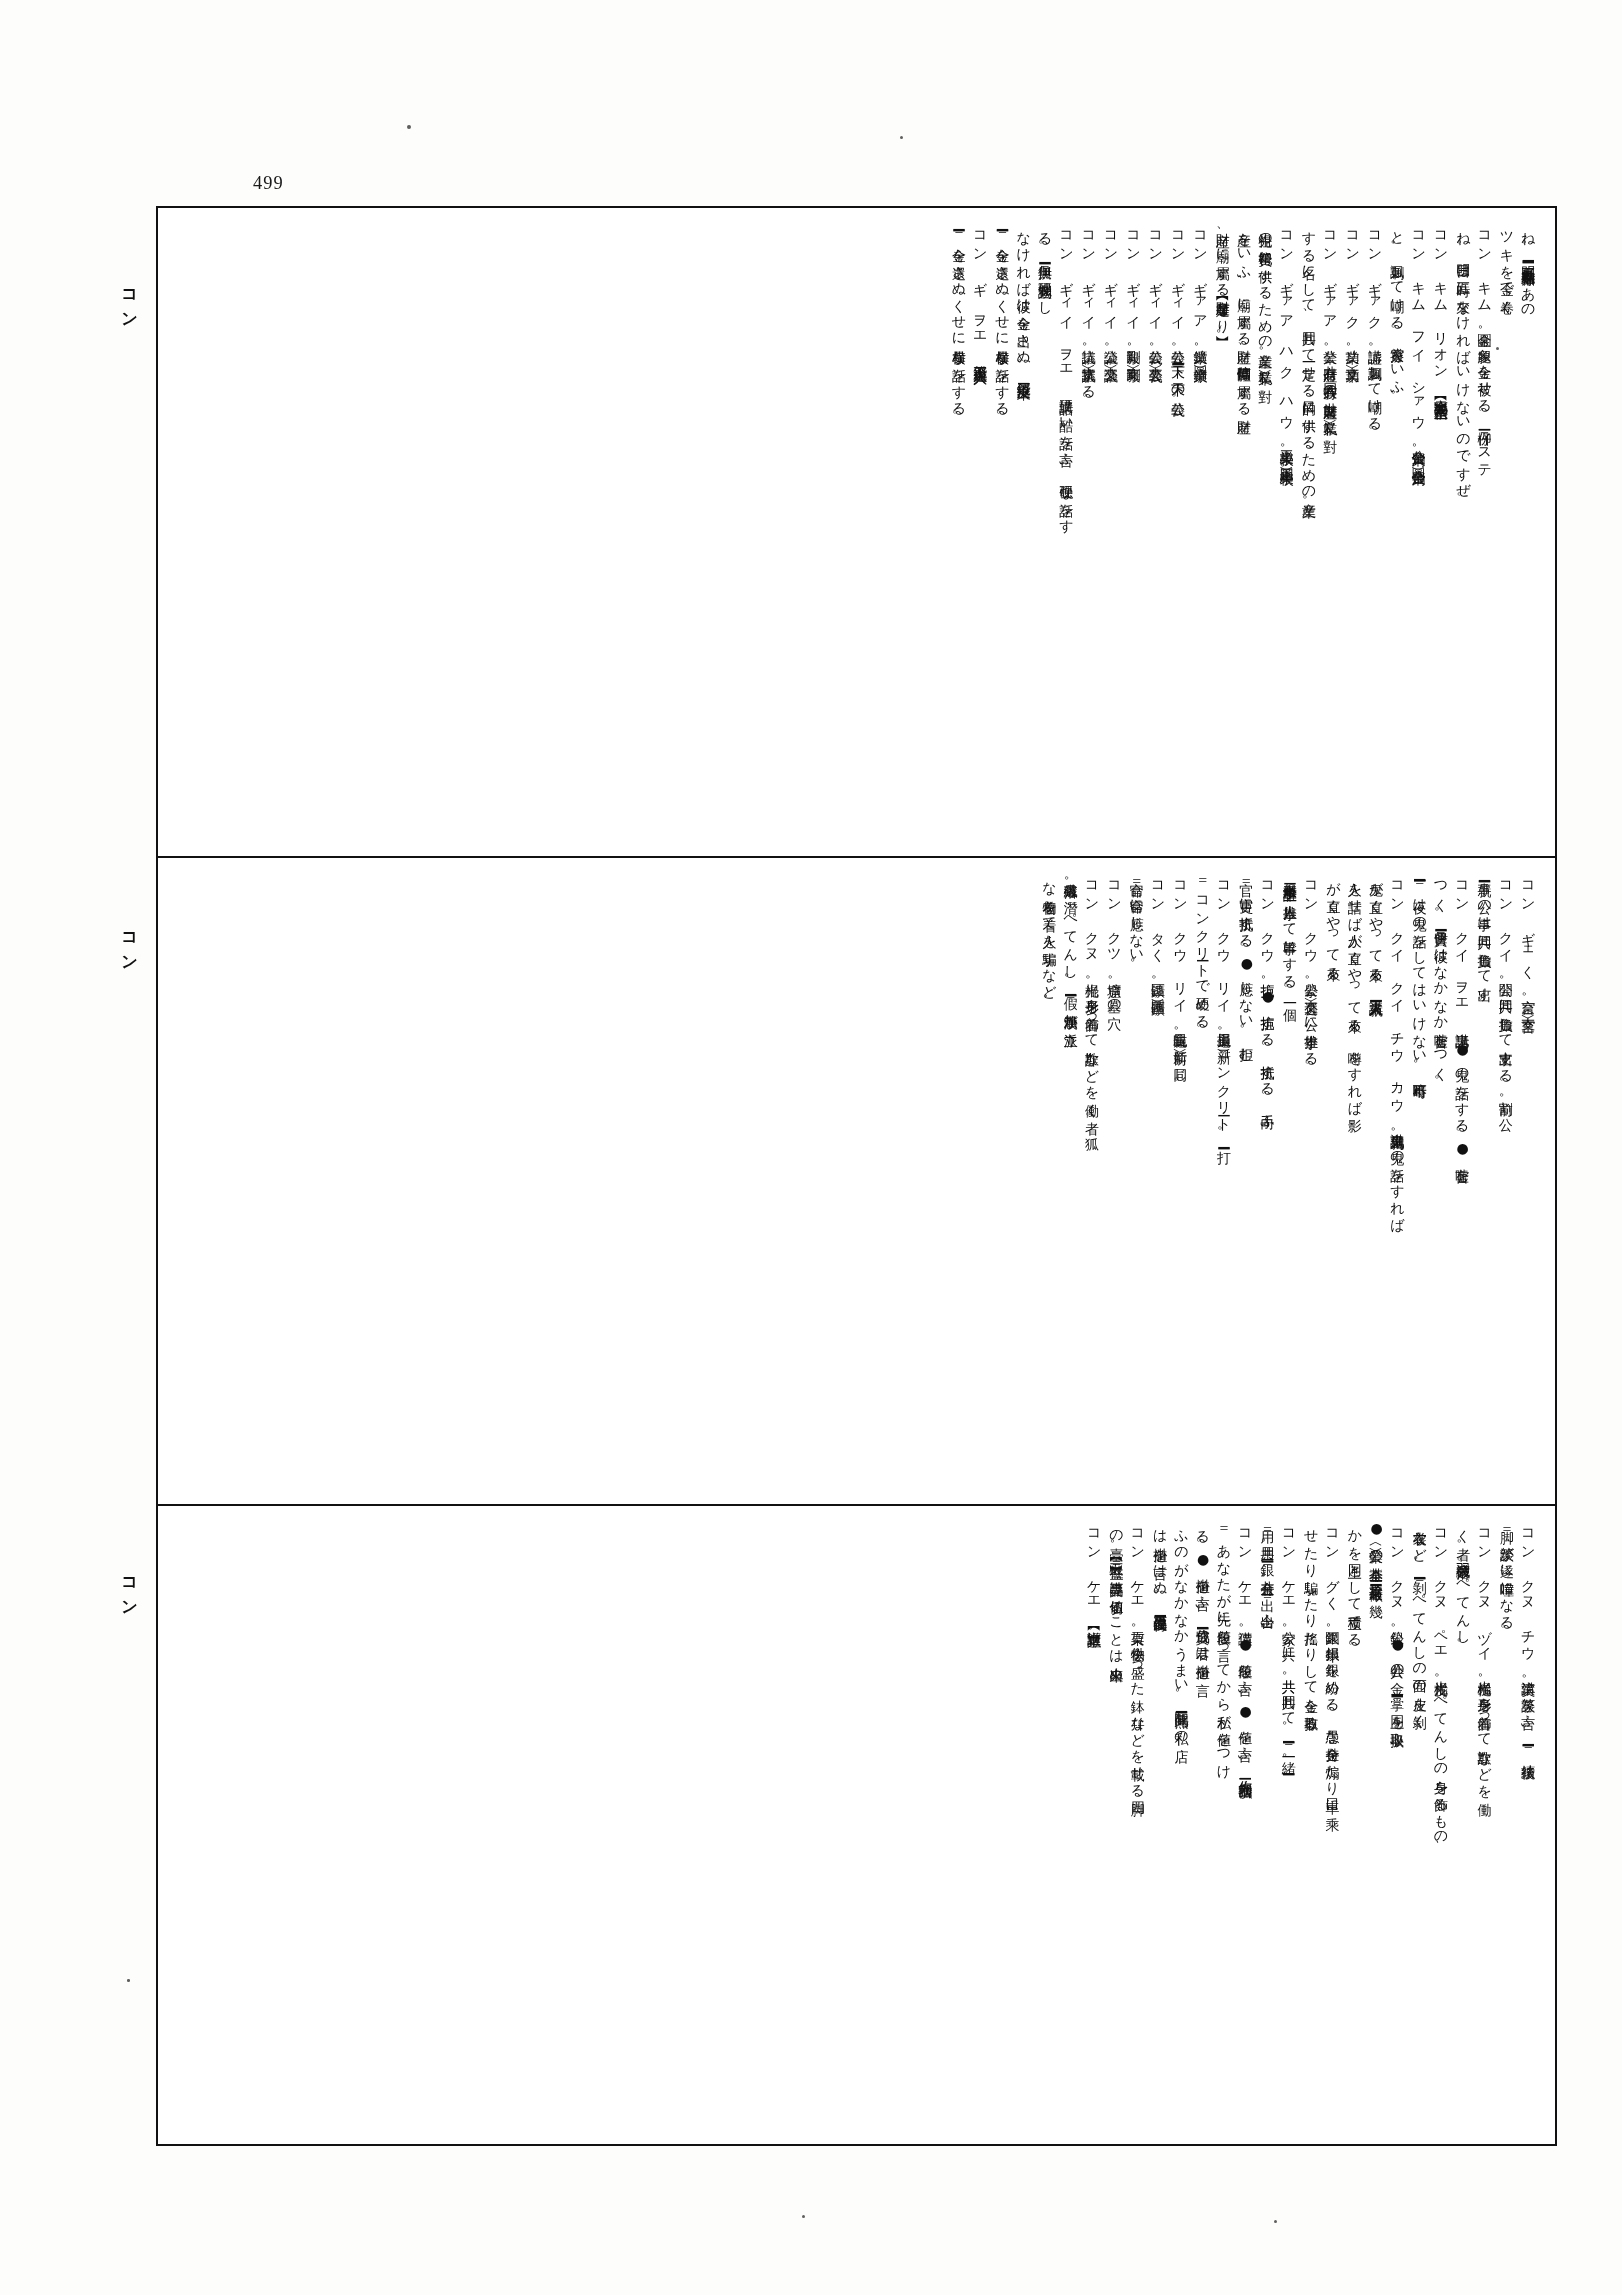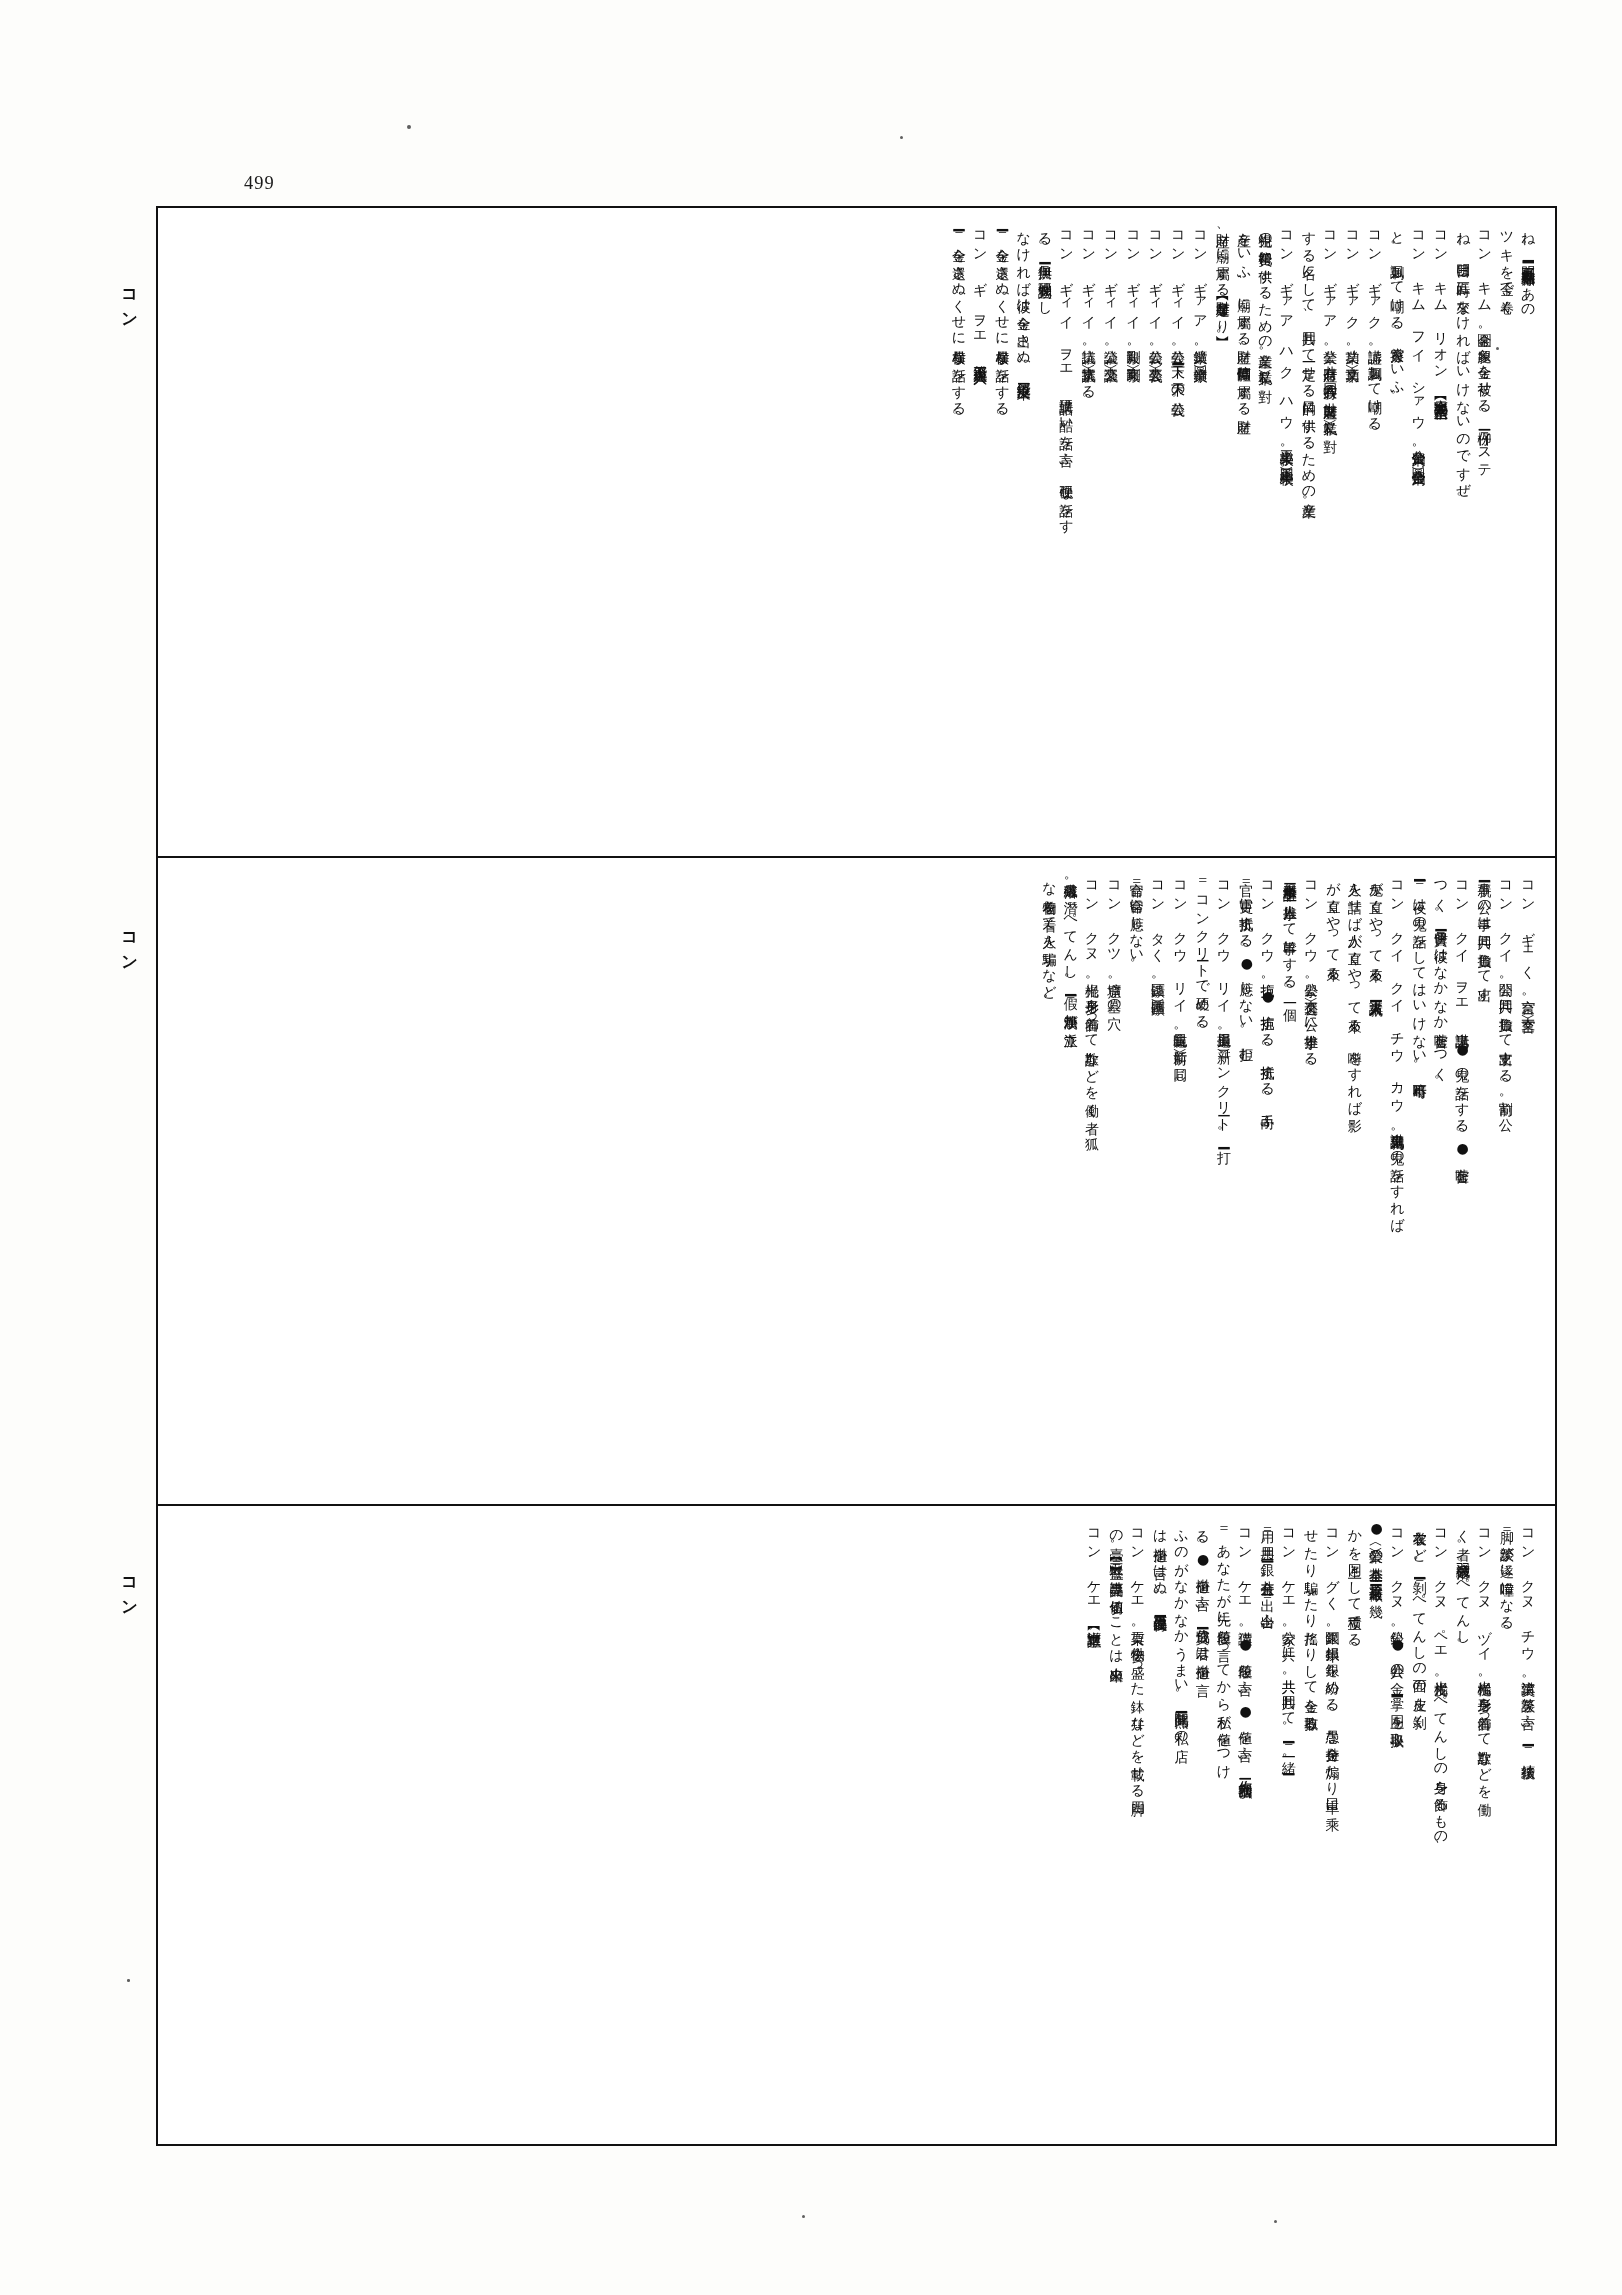--- a/index.html
+++ b/index.html
@@ -23,21 +23,21 @@
   
   .speck {
     position: absolute;
     background: #2a2a2a;
     border-radius: 50%;
     opacity: .75;
   }
 
   .folio {
     position: absolute;
-    left: 244px;
+    left: 253px;
     top: 173px;
     font-family: "Liberation Serif", serif;
     font-size: 18.4px;
     letter-spacing: 1.1px;
     color: #1a1a1a;
   }
 
   
   .frame {
     position: absolute;

